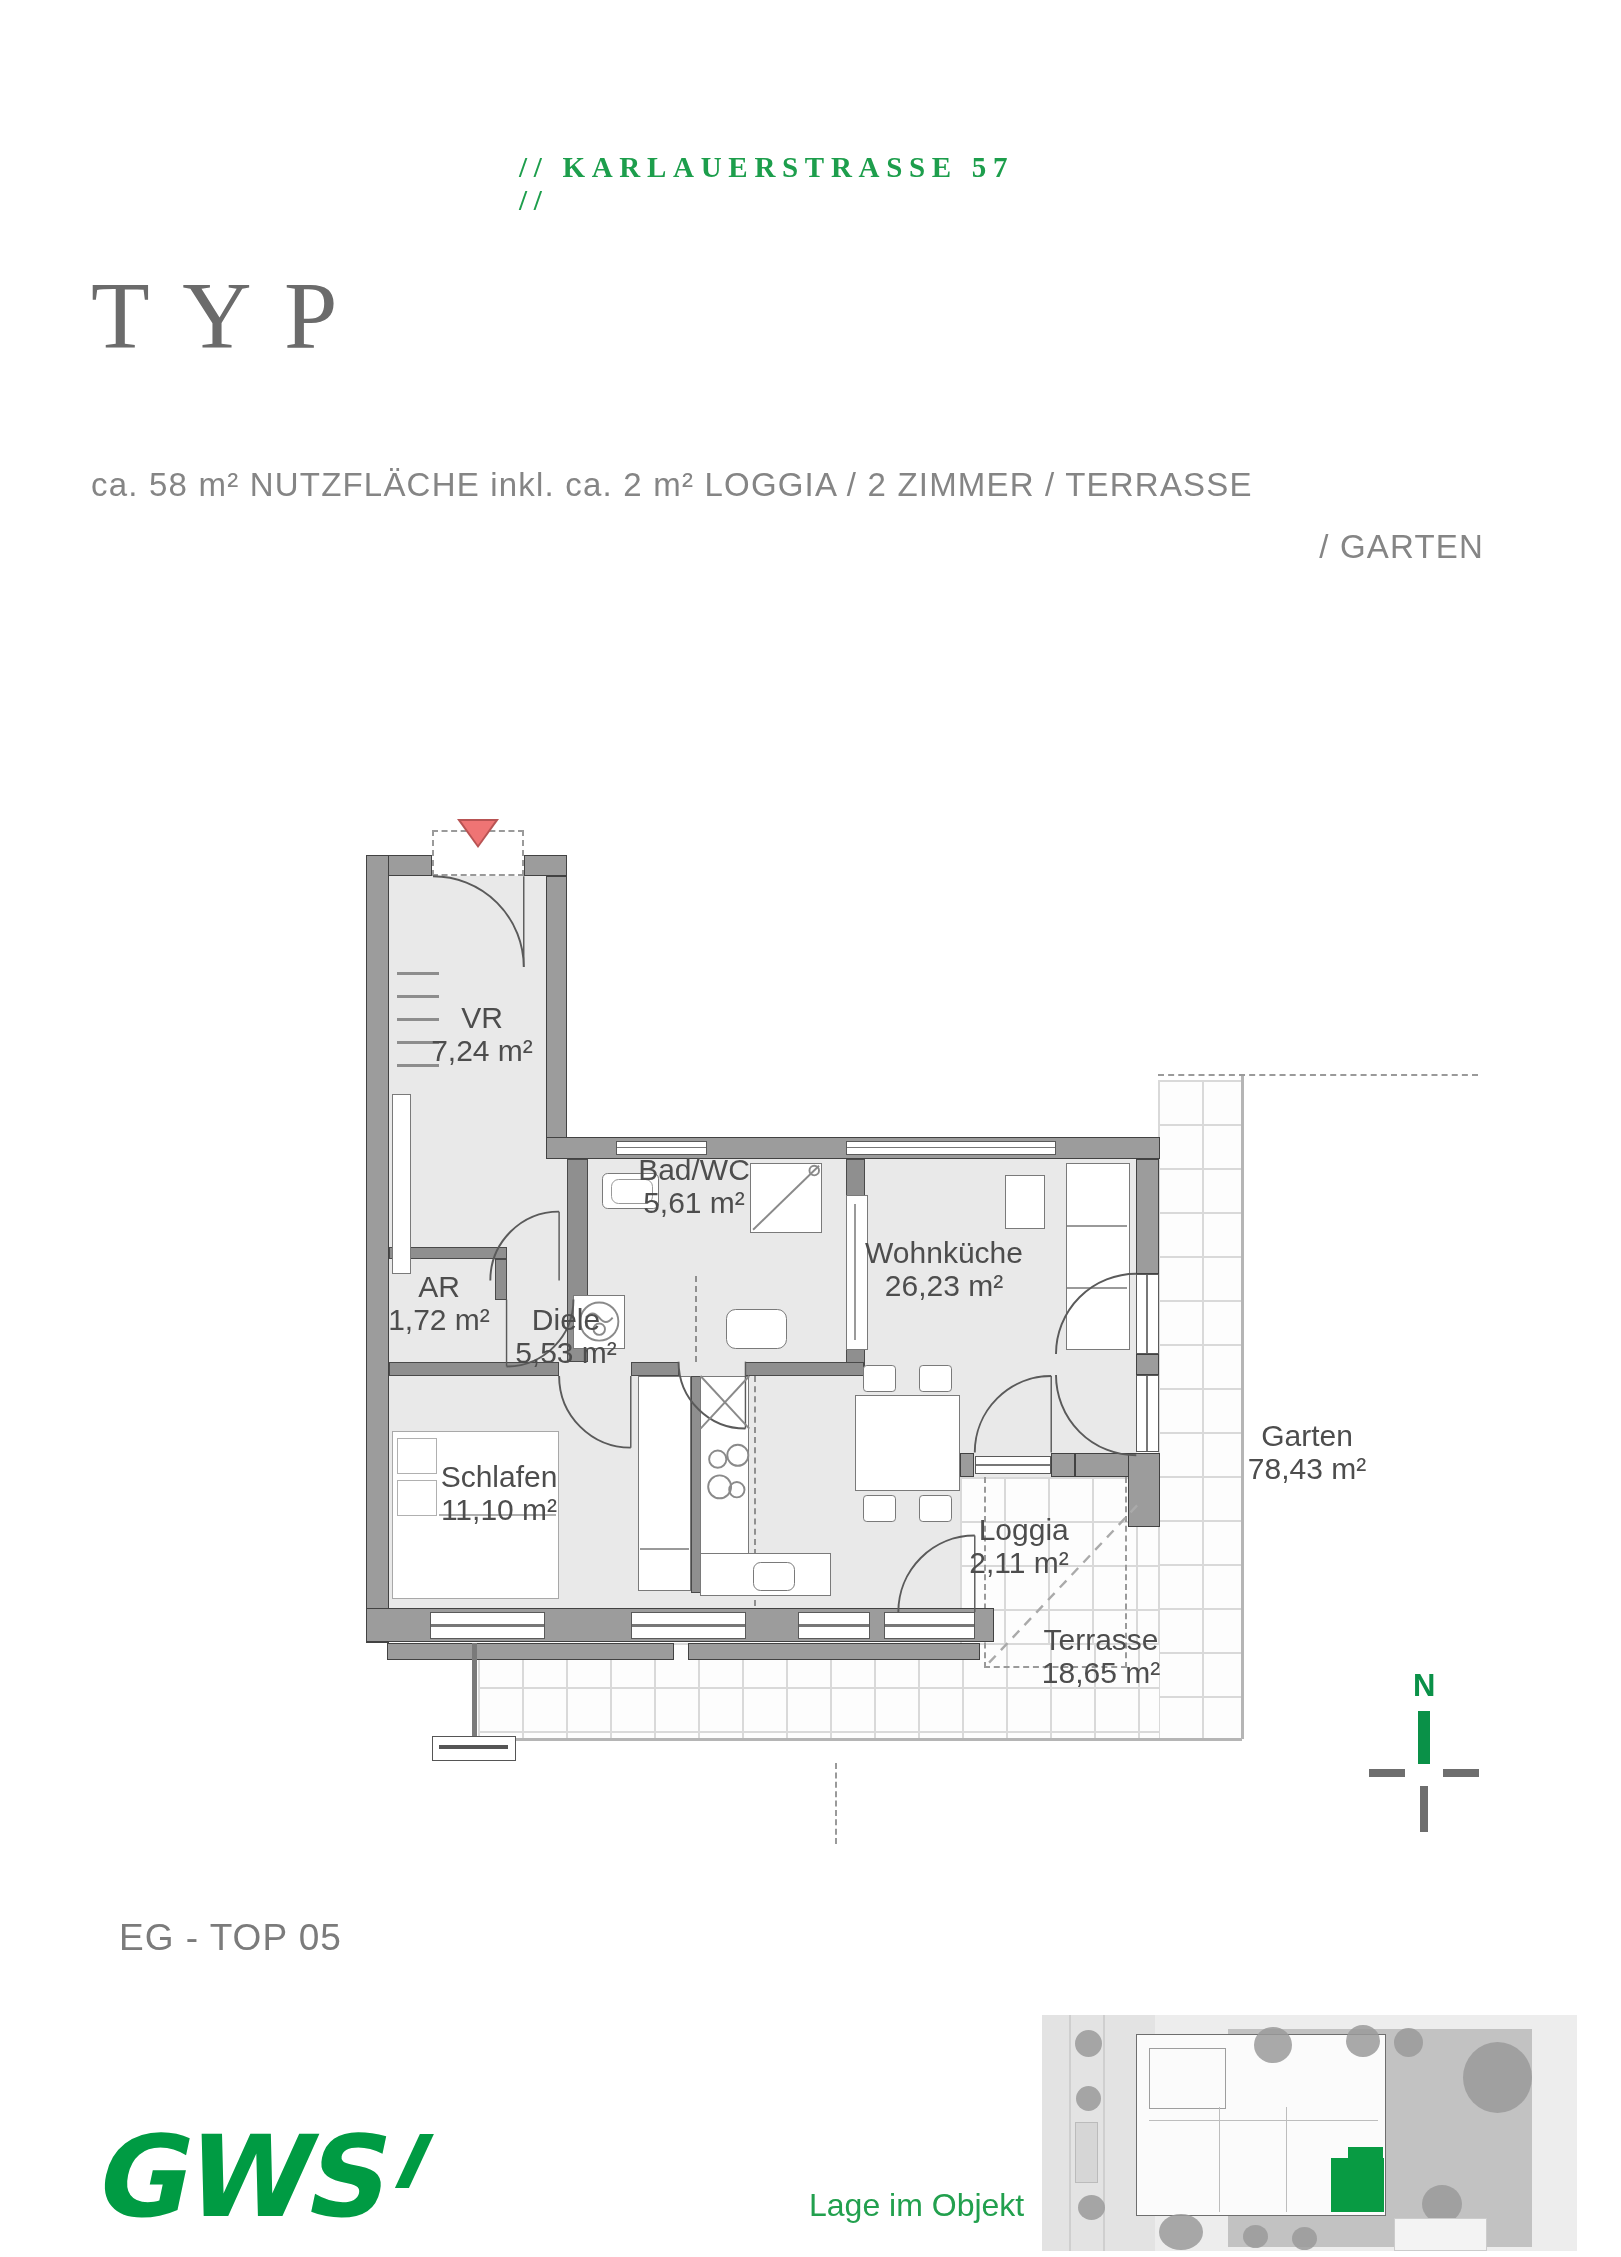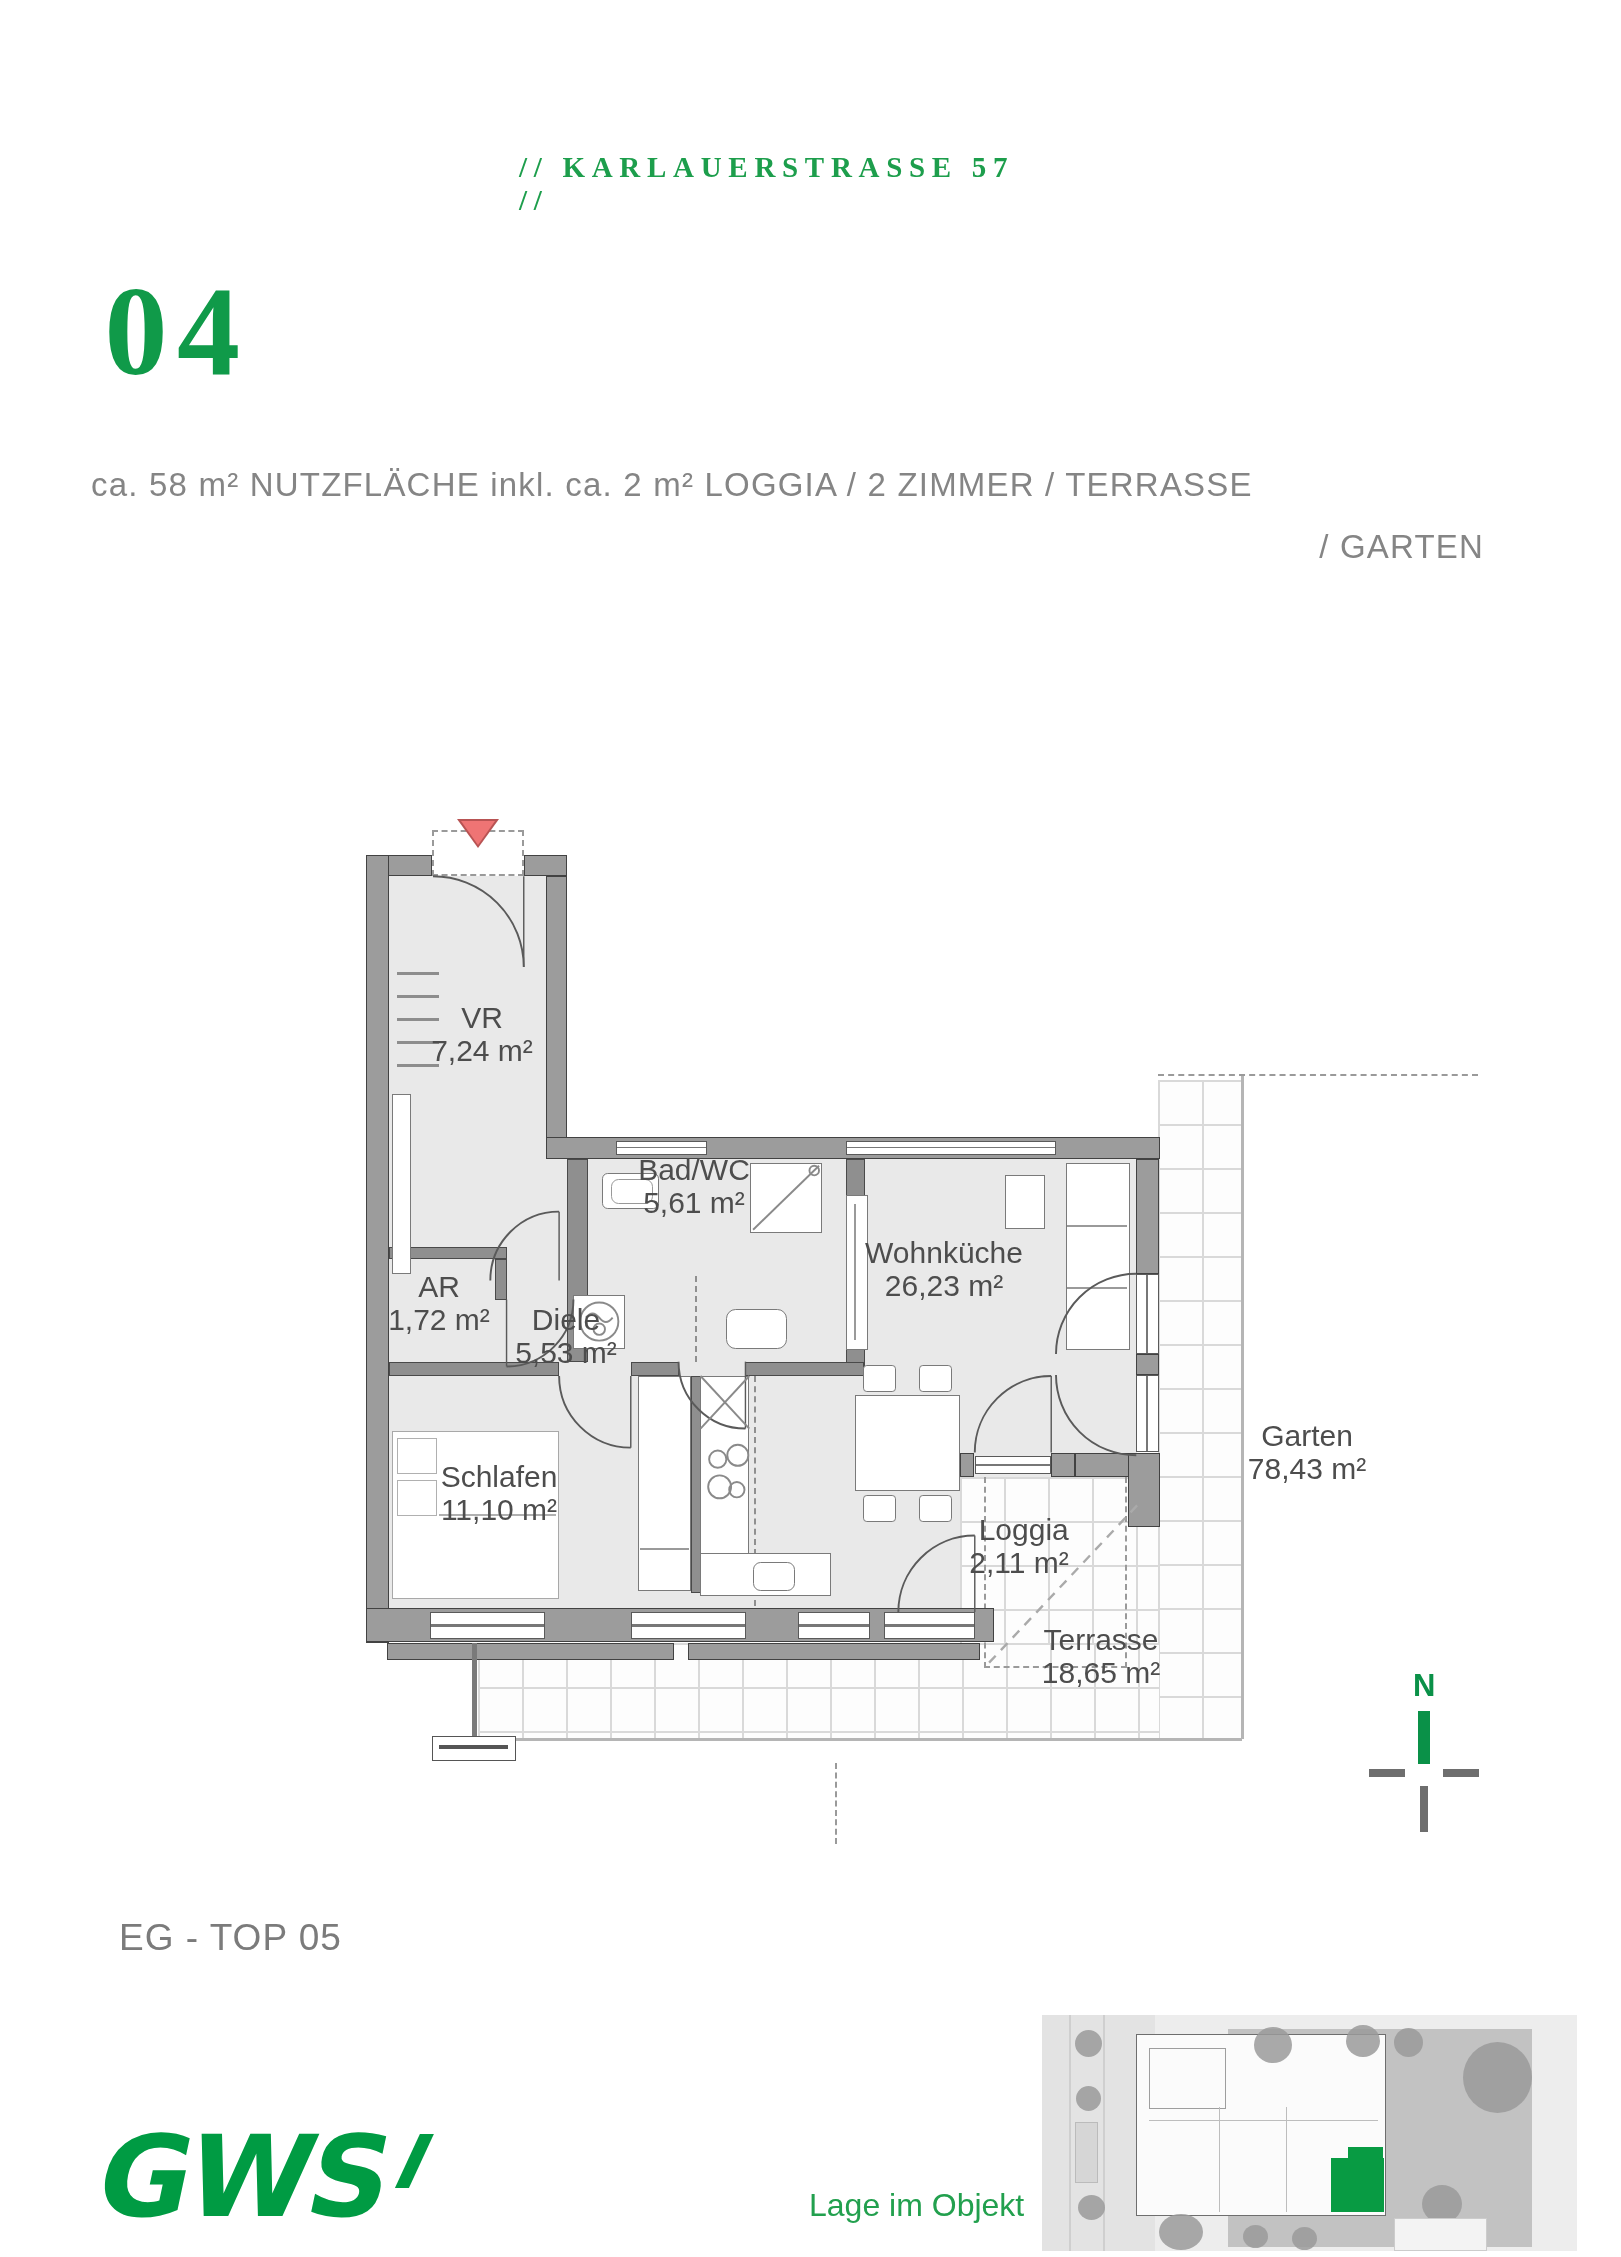--- a/index.html
+++ b/index.html
@@ -49,21 +49,21 @@
 
   
   #site-map{left:1042px;top:2015px;width:535px;height:236px;background:#ededed;}
   .tree{background:#9a9a9a;border-radius:50%;opacity:.85;}
 </style>
 </head>
 <body>
 
 <div class="abs" id="street-header">//  KARLAUERSTRASSE 57  //</div>
 <div class="abs" id="title-row">
-  <span id="title-number">04</span>
+  <span id="title-prefix">TYP</span>
 </div>
 <div class="abs subtitle" id="subtitle-1">ca. 58 m² NUTZFLÄCHE inkl. ca. 2 m² LOGGIA  /  2 ZIMMER  /  TERRASSE</div>
 <div class="abs subtitle" id="subtitle-2">/  GARTEN</div>
 
 <div class="abs" id="plan">
 
   <div class="abs floor" style="left:26px;top:59px;width:157px;height:732px;"></div>
   <div class="abs floor" style="left:183px;top:342px;width:591px;height:449px;"></div>
 
   <div class="abs grid-area" style="left:795px;top:263px;width:84px;height:660px;"></div>

